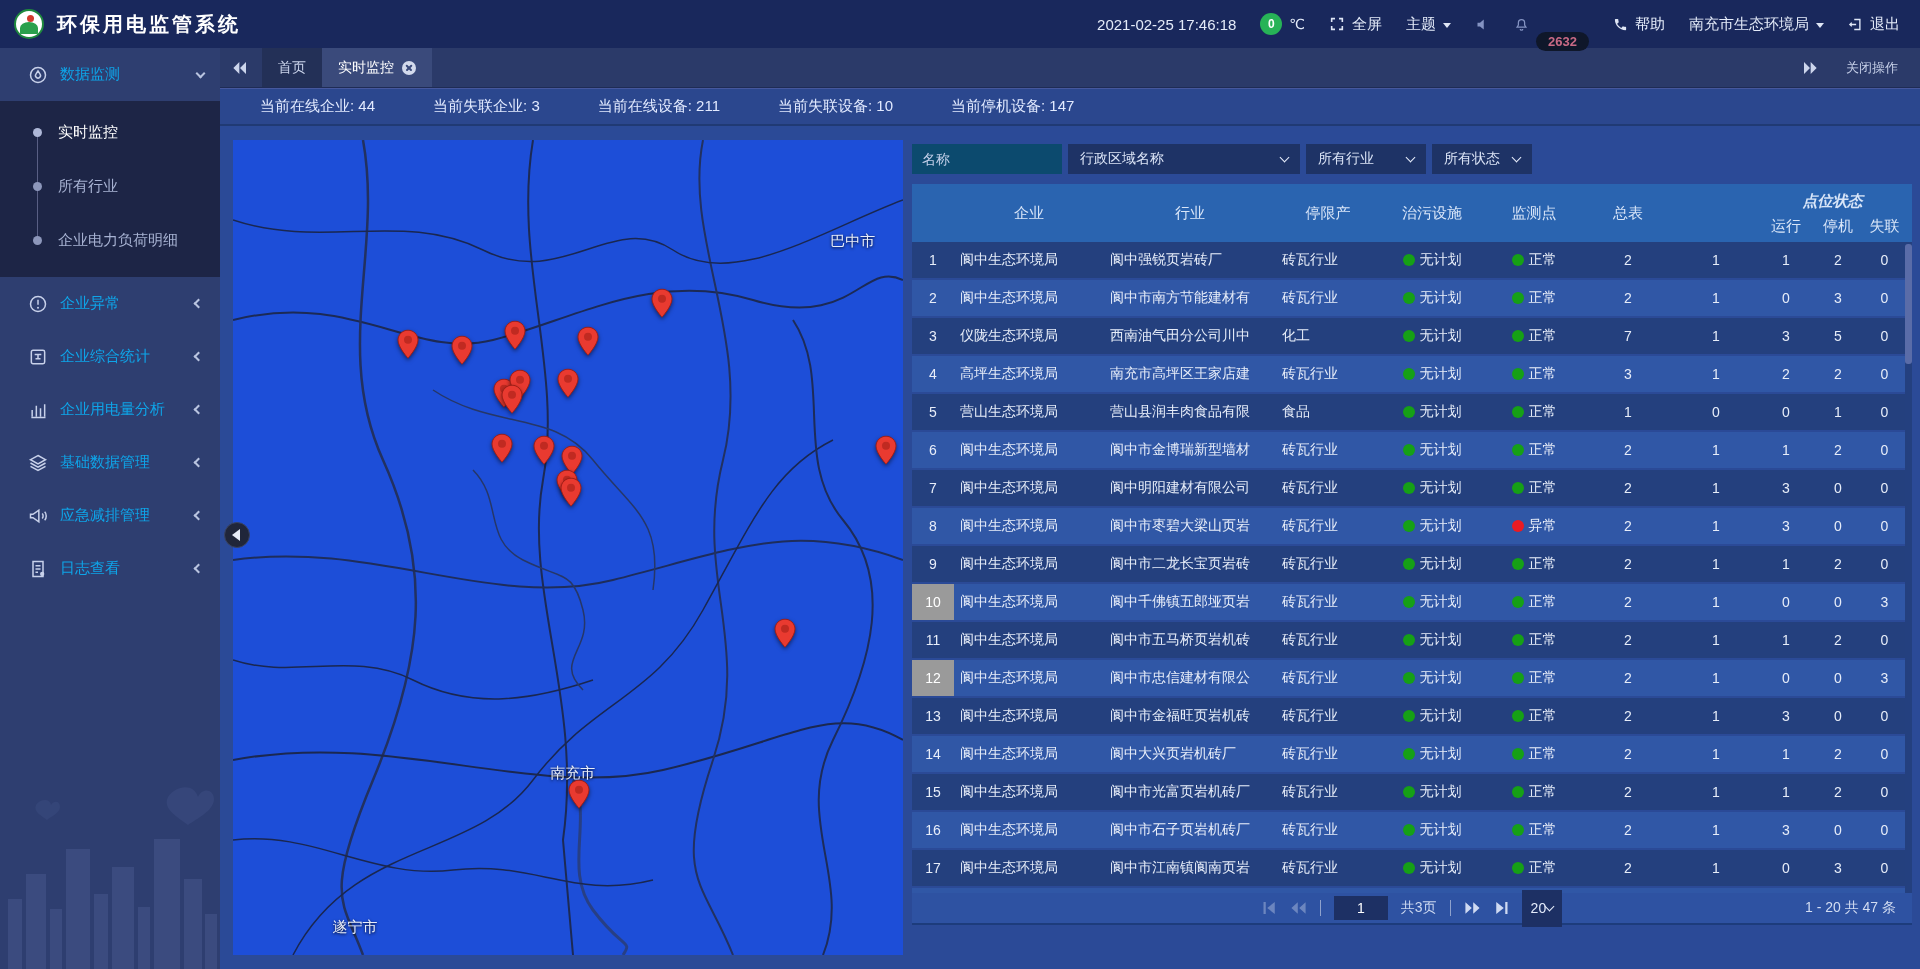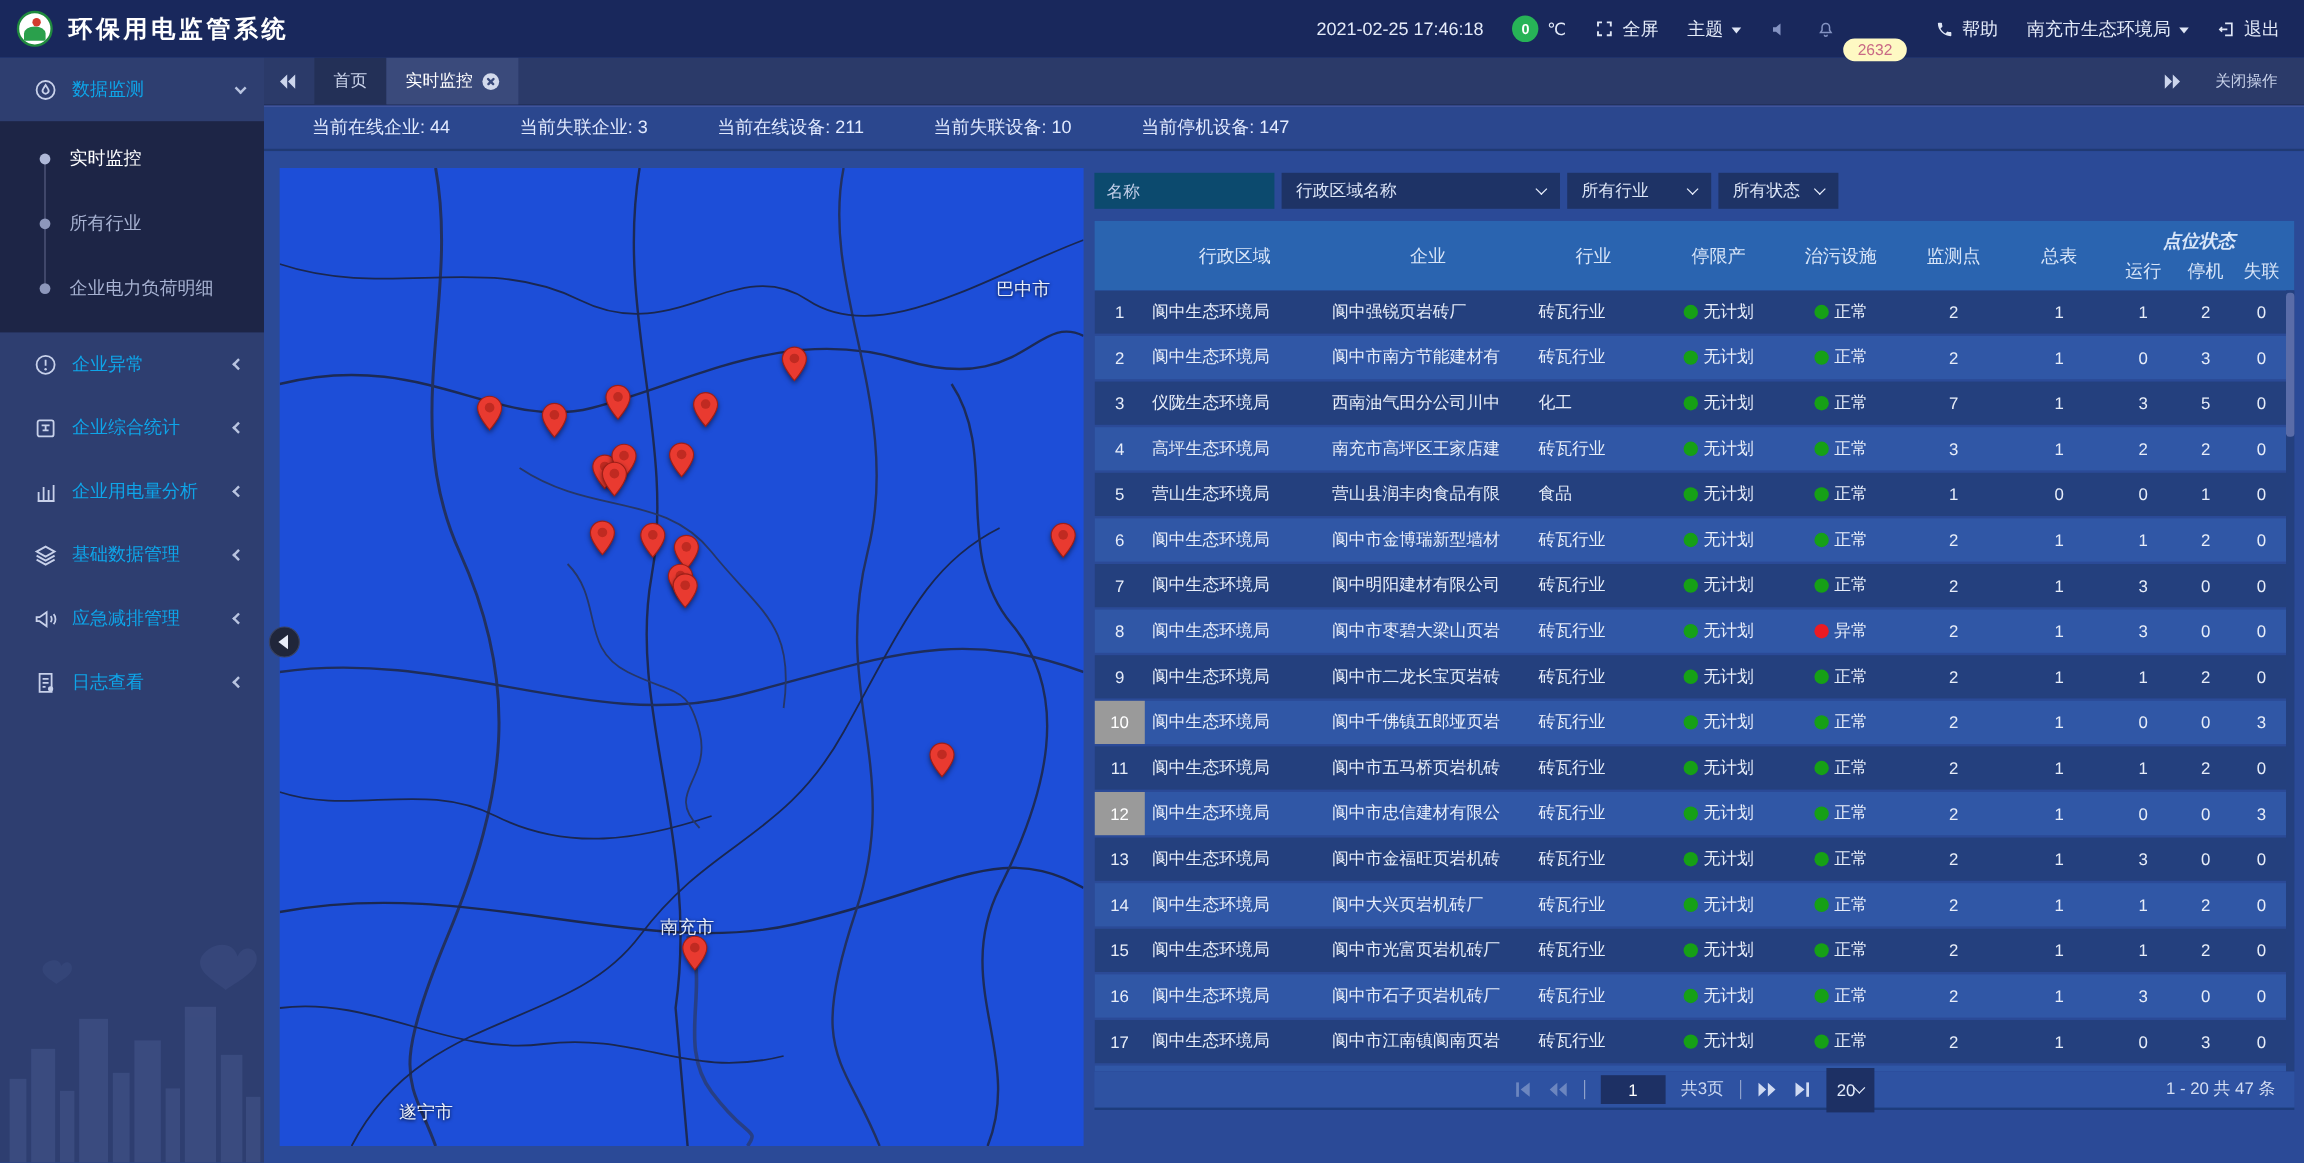--- a/index.html
+++ b/index.html
@@ -38,22 +38,22 @@
     width:22px; height:22px; border-radius:50%; background:#27b357; color:#fff;
     font-size:12px; display:flex; align-items:center; justify-content:center; font-weight:bold;
   }
   .temp-unit { font-size:14px; color:#e4ebf9; }
   .caret-down {
     width:0; height:0; border-left:4px solid transparent; border-right:4px solid transparent;
     border-top:5px solid #dfe6f5; margin-top:2px;
   }
   .dim-icon { color:#8493c2; }
   .badge-pill {
-    background:#fef9c3; color:#c96a85; border-radius:10px; padding:2px 12px;
-    font-size:13px; font-weight:normal;margin-top:35px;
+    background:#0f172a; color:#c96a85; border-radius:10px; padding:2px 12px;
+    font-size:13px; font-weight:bold;margin-top:35px;
   }
   .h-icon { color:#dfe6f5; }
 
   
   .sidebar {
     position:absolute; top:48px; left:0; bottom:0; width:220px;
     background:#2e3e70; overflow:hidden; z-index:8;
   }
   .menu-section {
     height:53px; display:flex; align-items:center; gap:12px;
@@ -559,21 +559,20 @@
       </div>
       <div class="f-select w-status">
         <span>所有状态</span>
         <span class="sel-caret"></span>
       </div>
     </div>
 
     <div class="table-area">
       <div class="t-header">
         <div class="th"></div>
-        <div class="th">行政区域</div>
         <div class="th">企业</div>
         <div class="th">行业</div>
         <div class="th">停限产</div>
         <div class="th">治污设施</div>
         <div class="th">监测点</div>
         <div class="th">总表</div>
         <div class="th-group">点位状态</div>
         <div class="th-sub" style="grid-column:9">运行</div>
         <div class="th-sub" style="grid-column:10">停机</div>
         <div class="th-sub" style="grid-column:11">失联</div>

